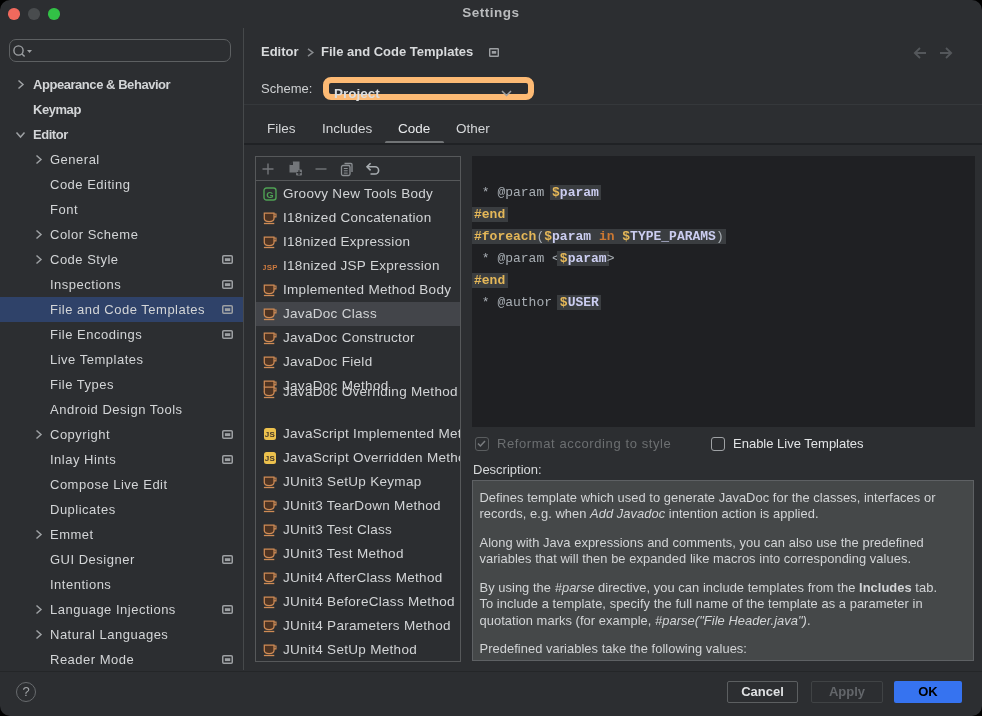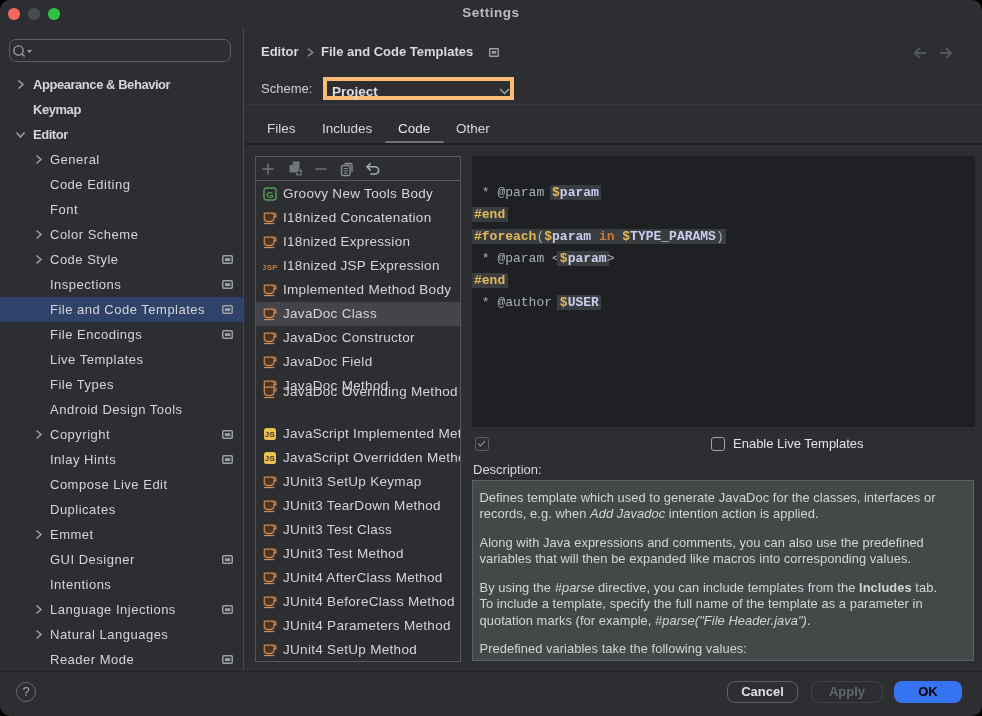--- a/index.html
+++ b/index.html
@@ -18,21 +18,21 @@
 .trow.b { font-weight:bold; letter-spacing:-0.45px; }
 .trow .txt1 { position:absolute; left:33px; }
 .trow .txt2 { position:absolute; left:50px; }
 .chev { position:absolute; top:7px; width:11px; height:11px; }
 .scr { position:absolute; left:222px; top:8px; width:11px; height:9px; }
 #selrow { position:absolute; left:0; top:297px; width:243px; height:25px; background:#2f4269; }
 
 .crumb { color:#d8dadc; font-weight:bold; }
 #hline1 { position:absolute; left:244px; top:104px; width:738px; height:1px; background:#35383b; }
 #hline2 { position:absolute; left:244px; top:143px; width:738px; height:1.5px; background:#202225; }
-#dropdown { position:absolute; left:323px; top:77px; width:191px; height:23px; border:4px solid #fdba74; border-radius:0; }
+#dropdown { position:absolute; left:323px; top:77px; width:211px; height:23px; border:6px solid #fdba74; border-radius:8px; }
 .tab { position:absolute; top:118px; height:22px; line-height:22px; color:#d4d6d8; font-size:13.5px; }
 #tabline { position:absolute; left:385px; top:141px; width:59px; height:3px; background:#717476; border-radius:1.5px; }
 
 #listpanel { position:absolute; left:255px; top:156px; width:206px; height:506px; border:1px solid #56585a; background:#2c2e31; }
 #ltoolbar { position:absolute; left:0; top:0; width:204px; height:24px; border-bottom:1px solid #56585a; }
 .lrow { position:absolute; left:0; width:204px; height:24px; line-height:24px; color:#d2d4d6; white-space:nowrap; overflow:hidden; font-size:13.5px; letter-spacing:0.3px; }
 .lrow .lt { position:absolute; left:27px; }
 .licon { position:absolute; left:7px; top:5px; width:14px; height:14px; }
 #lselrow { position:absolute; left:0; top:145px; width:204px; height:24px; background:#43454a; }
 
@@ -44,21 +44,21 @@
 
 .pln { color:#a8aeb4; font-weight:normal; }
 .hbg { background:#3a3d40; padding:0 2.5px; margin:0 -2.5px; }
 
 .cb { position:absolute; width:14px; height:14px; border-radius:3px; }
 
 #descbox { position:absolute; left:472px; top:480px; width:502px; height:181px; background:#454849; border:1px solid #5e6164; color:#d2d4d6; font-size:12.9px; }
 #descbox .dp { position:absolute; left:6.5px; line-height:16.3px; white-space:nowrap; letter-spacing:0.05px; }
 
 #botline { position:absolute; left:0; top:671px; width:982px; height:1px; background:#242628; }
-.btn { position:absolute; top:681px; height:22px; line-height:20px; text-align:center; border-radius:8px; font-weight:bold; }
+.btn { position:absolute; top:681px; height:22px; line-height:20px; text-align:center; border-radius:2px; font-weight:bold; }
 #helpc { position:absolute; left:16px; top:682px; width:20px; height:20px; border:1.3px solid #686b6e; border-radius:50%; color:#a3a6a9; text-align:center; line-height:18.5px; font-size:13px; }
 </style>
 </head>
 <body>
 <div id="win">
 
   <div id="titlebar">
     <span class="tl" style="left:8px; background:#f0695d;"></span>
     <span class="tl" style="left:28px; background:#494c4e;"></span>
     <span class="tl" style="left:48px; background:#32c146;"></span>
@@ -437,20 +437,21 @@
       <div class="cl" style="top:92px"><span class="pln"> * @param &lt;</span><span class="hbg"><span class="dol">$</span><span class="idn">param</span></span><span class="pln">&gt;</span></div>
       <div class="cl" style="top:114px"><span class="hbg dir">#end</span></div>
       <div class="cl" style="top:136px"><span class="pln"> * @author </span><span class="hbg"><span class="dol">$</span><span class="idn">USER</span></span></div>
     </div>
 
   <div class="cb" style="left:475px; top:437px; border:1.5px solid #5a5d5f;">
     <svg width="11" height="11" viewBox="0 0 11 11" style="display:block; margin:0;">
         <path d="M2 5.5 L4.4 8 L9 3" fill="none" stroke="#7a7d80" stroke-width="1.5"></path>
       </svg>
   </div>
+  <div class="abs" style="left:497px; top:434px; height:20px; line-height:20px; color:#6c6f71; letter-spacing:0.6px;">Reformat according to style</div>
   <div class="cb" style="left:711px; top:437px; border:1.5px solid #9fa2a5;"></div>
   <div class="abs" style="left:733px; top:434px; height:20px; line-height:20px; color:#e2e4e6;">Enable Live Templates</div>
 
   <div class="abs" style="left:473px; top:460px; height:20px; line-height:20px; color:#d6d8da;">Description:</div>
   <div id="descbox">
     <div class="dp" style="top:9px;">Defines template which used to generate JavaDoc for the classes, interfaces or<br>records, e.g. when <i>Add Javadoc</i> intention action is applied.</div>
     <div class="dp" style="top:54px;">Along with Java expressions and comments, you can also use the predefined<br>variables that will then be expanded like macros into corresponding values.</div>
     <div class="dp" style="top:99px;">By using the <i>#parse</i> directive, you can include templates from the <b>Includes</b> tab.<br>To include a template, specify the full name of the template as a parameter in<br>quotation marks (for example, <i>#parse("File Header.java")</i>.</div>
     <div class="dp" style="top:160px;">Predefined variables take the following values:</div>
   </div>

